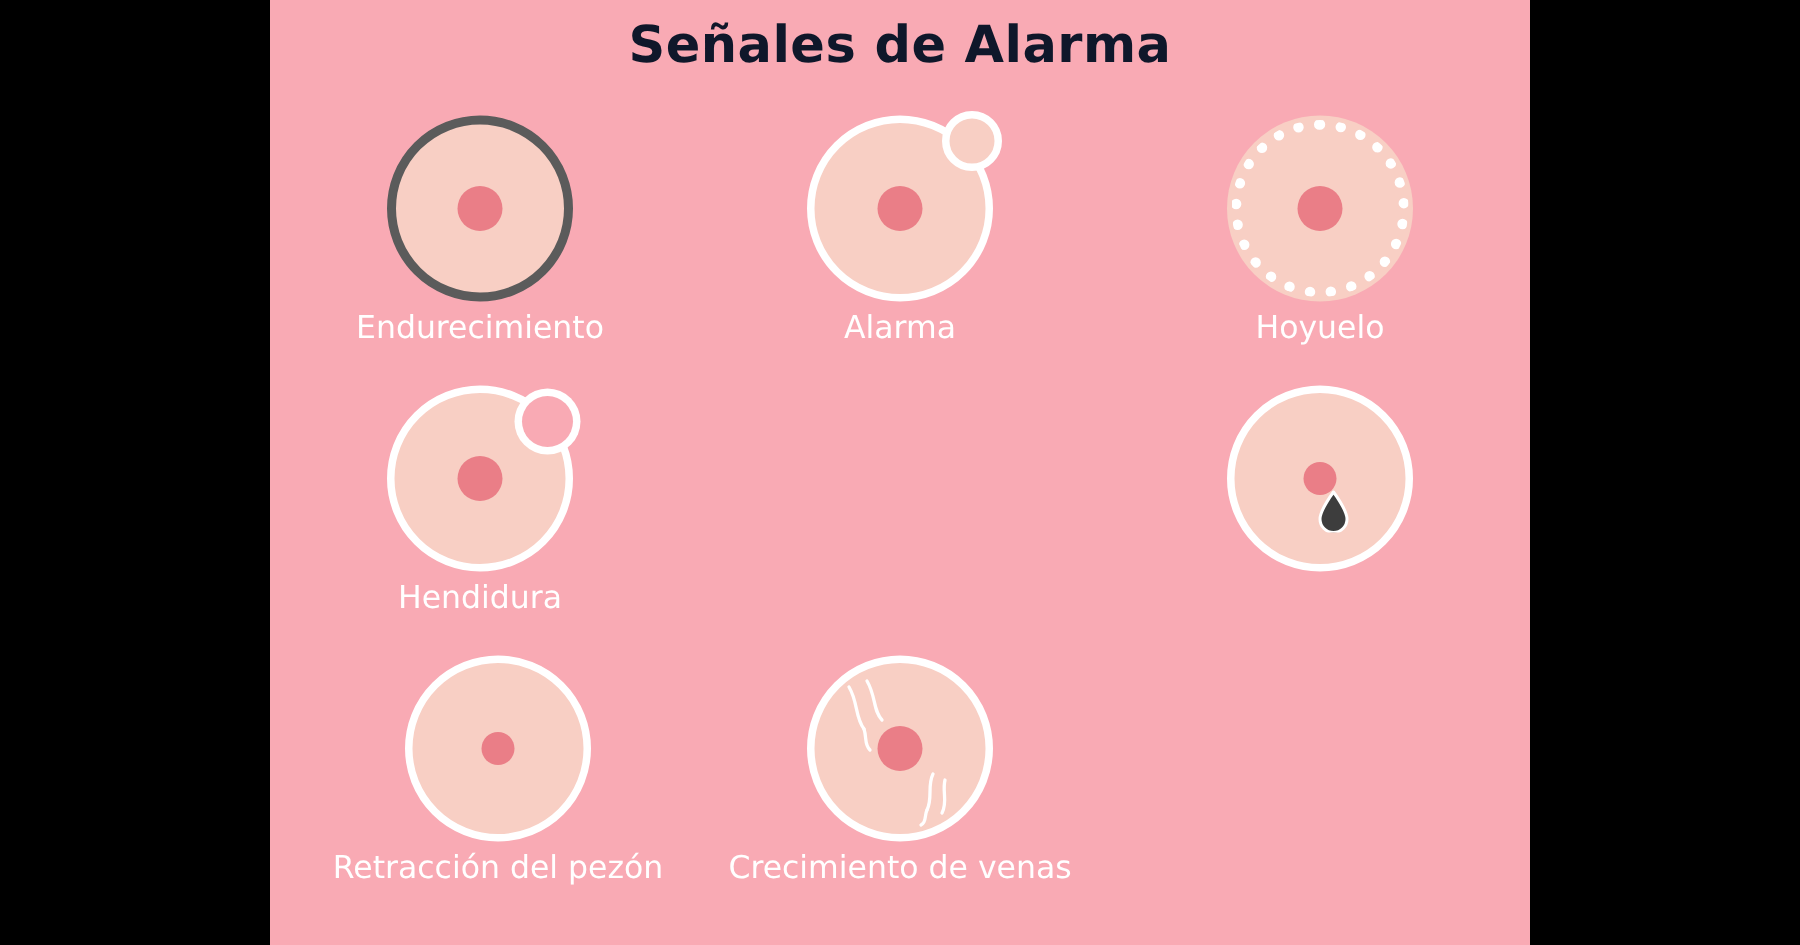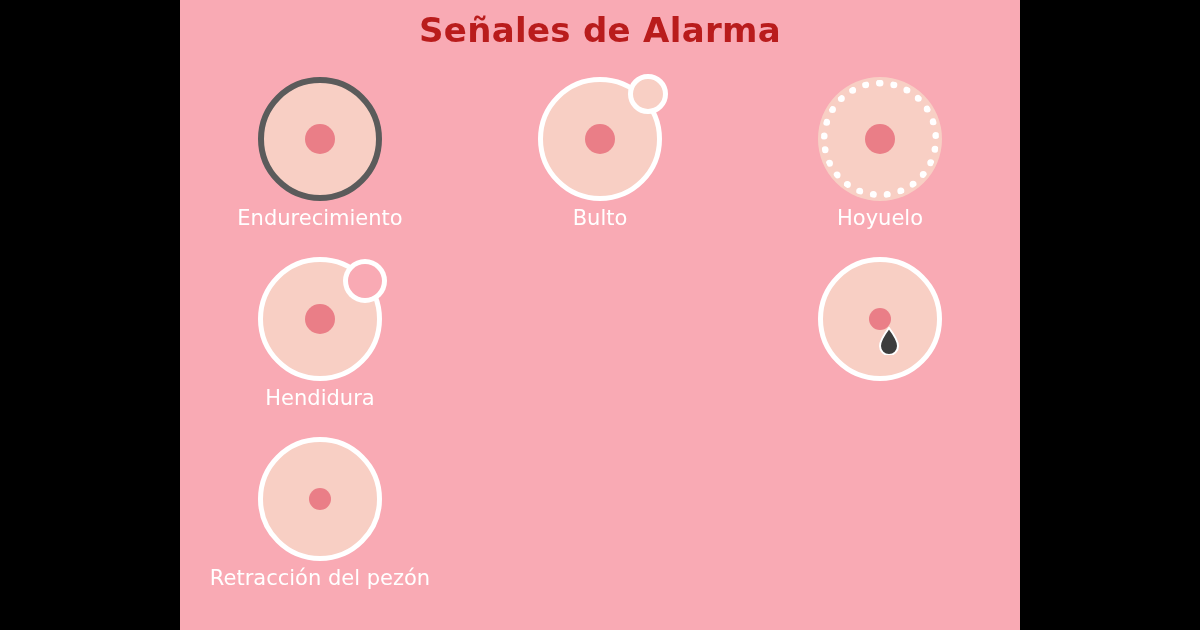--- a/index.html
+++ b/index.html
@@ -27,21 +27,21 @@
     height: 630px;
     background: #f9aab4;
     overflow: hidden;
   }
   #title {
     position: absolute;
     top: 10px;
     left: 0;
     width: 840px;
     text-align: center;
-    color: #b91c1c;
+    color: #0f172a;
     font-size: 34px;
     font-weight: bold;
     letter-spacing: 0.3px;
   }
   .grid {
     position: absolute;
     top: 70px;
     left: 0;
     width: 840px;
     height: 560px;
@@ -185,21 +185,21 @@
         <div class="caption">Endurecimiento</div>
       </div>
 
       <div class="cell" style="left:280px; top:0px;">
         <div class="art">
           <div class="breast ring-white">
             <div class="nipple"></div>
           </div>
           <div class="lump"></div>
         </div>
-        <div class="caption">Bulto</div>
+        <div class="caption">Alarma</div>
       </div>
 
       <div class="cell" style="left:560px; top:0px;">
         <div class="art">
           <div class="breast">
             <div class="nipple"></div>
           </div>
           <div class="dotted-white"></div>
         </div>
         <div class="caption">Hoyuelo</div>
@@ -220,26 +220,44 @@
         <div class="art">
           <div class="breast ring-white">
             <div class="nipple small"></div>
           </div>
           <svg class="drop" viewBox="0 0 22 28">
             <path d="M11 1 C11 1 2 13 2 19 a9 9 0 0 0 18 0 C20 13 11 1 11 1 Z" fill="#3d3d3d" stroke="#ffffff" stroke-width="2"></path>
           </svg>
         </div>
       </div>
 
-      <div class="cell" style="left:0px; top:360px;">
+      <div class="cell" style="left:12px; top:360px;">
         <div class="art">
           <div class="breast ring-white">
             <div class="nipple inset-nipple"></div>
           </div>
         </div>
         <div class="caption">Retracción del pezón</div>
       </div>
 
+      <div class="cell" style="left:280px; top:360px;">
+        <div class="art">
+          <div class="breast ring-white">
+            <div class="nipple"></div>
+          </div>
+          <svg class="veins" viewBox="0 0 140 130">
+            <g fill="none" stroke="#ffffff" stroke-width="2.2" stroke-linecap="round">
+              <path d="M36 24 C42 34 40 44 46 52"></path>
+              <path d="M46 52 C48 58 46 62 50 66"></path>
+              <path d="M48 20 C54 30 52 40 58 46"></path>
+              <path d="M92 82 C88 90 92 98 88 106"></path>
+              <path d="M100 86 C98 94 102 100 98 108"></path>
+              <path d="M88 106 C86 110 88 114 84 116"></path>
+            </g>
+          </svg>
+        </div>
+        <div class="caption">Crecimiento de venas</div>
+      </div>
 
 
     </div>
   </div>
 </div>
 
 </body></html>

